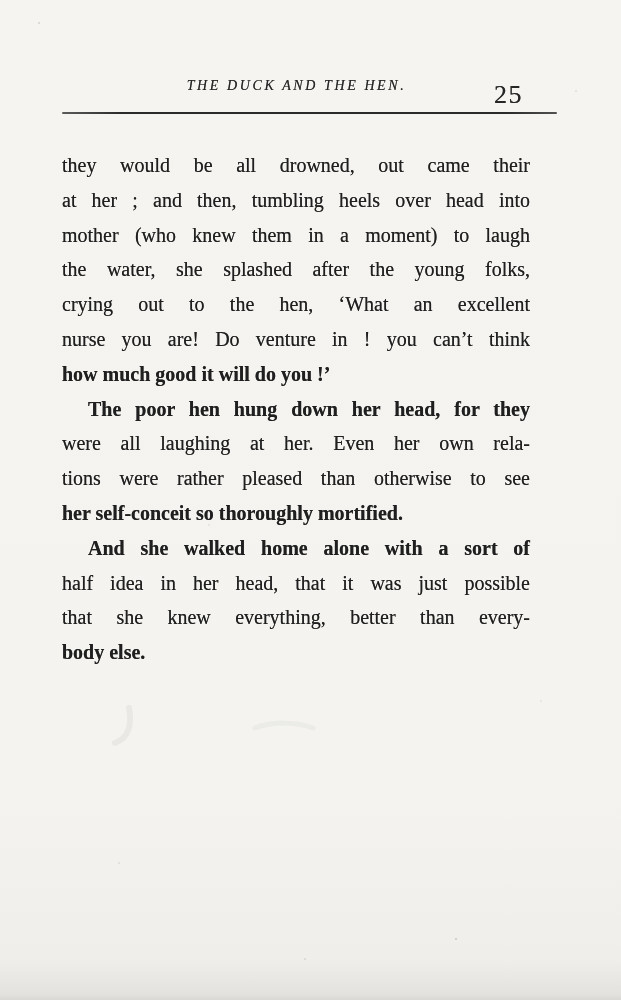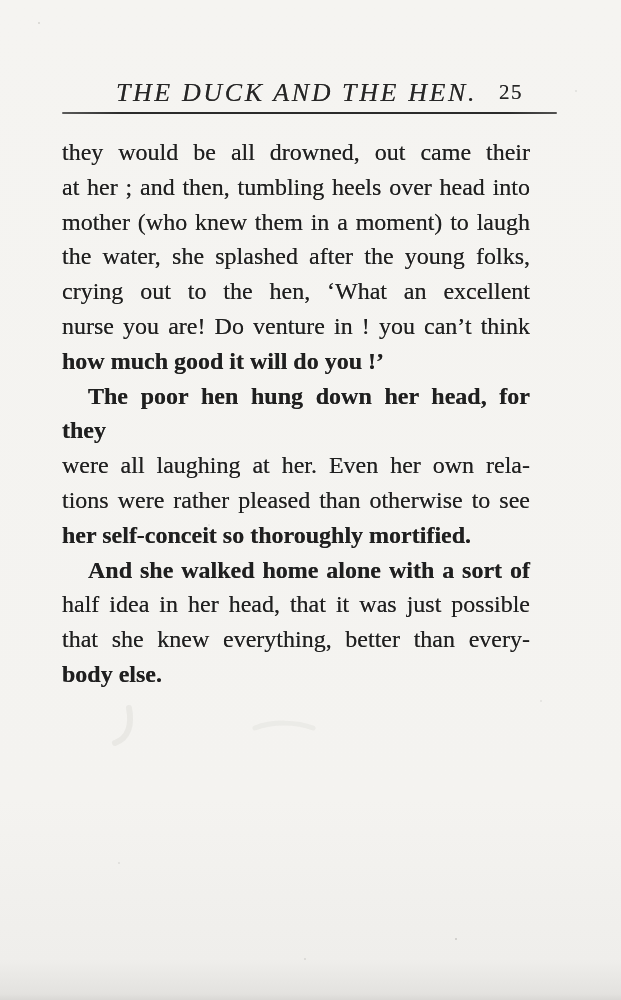--- a/index.html
+++ b/index.html
@@ -16,47 +16,47 @@
   .running-head {
     position: absolute;
     left: 62px; top: 78px;
     width: 495px; height: 28px;
   }
   .head-title {
     position: absolute;
     left: 4px; right: 30px; top: 0;
     text-align: center;
     font-style: italic;
-    font-size: 26px;
+    font-size: 14px;
     letter-spacing: 2.6px;
     color: #262626;
     text-shadow: 0 0 0.4px rgba(30,30,30,0.65);
     white-space: nowrap;
   }
   .page-num {
     position: absolute;
     right: 34px; top: 2px;
-    font-size: 21px;
+    font-size: 26px;
     letter-spacing: 1.5px;
     color: #262626;
     text-shadow: 0 0 0.4px rgba(30,30,30,0.65);
   }
   .rule {
     position: absolute;
     left: 62px; top: 112px;
     width: 495px; height: 2px;
     background: linear-gradient(90deg, rgba(40,40,40,0.75), #2b2b2b 12%, #2b2b2b 90%, rgba(40,40,40,0.8));
     border-radius: 1px;
   }
   
   .body-text {
     position: absolute;
-    left: 62px; top: 135px;
+    left: 62px; top: 148px;
     width: 468px;
-    font-size: 24px;
+    font-size: 20px;
     line-height: 34.8px;
     text-shadow: 0 0 0.45px rgba(25,25,25,0.7);
   }
   .txt-line { white-space: nowrap; }
   .just {
     white-space: normal;
     text-align: justify;
     text-align-last: justify;
   }
   .no-just { text-align: left; font-weight: bold; }

